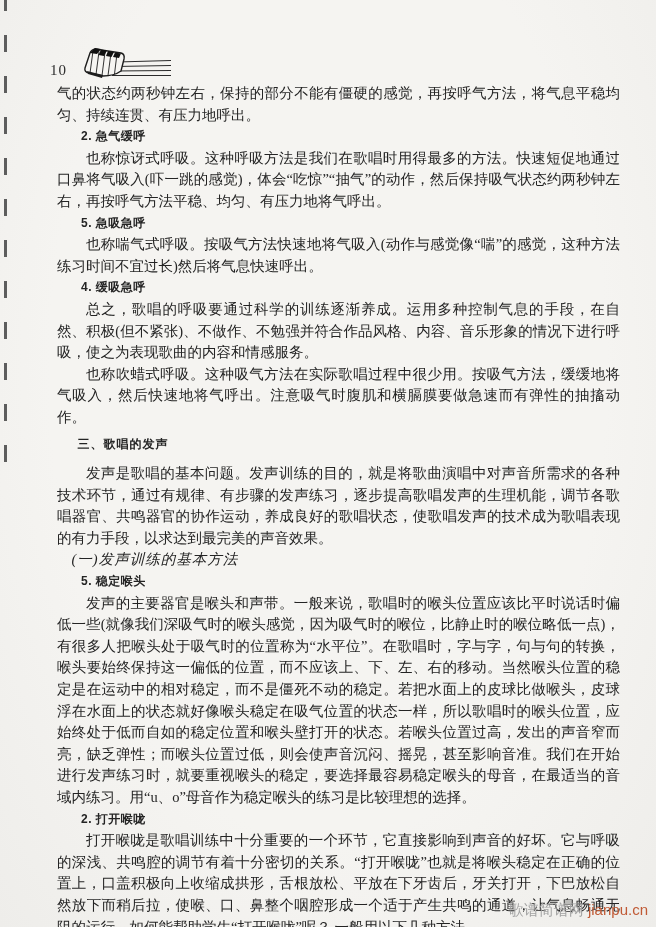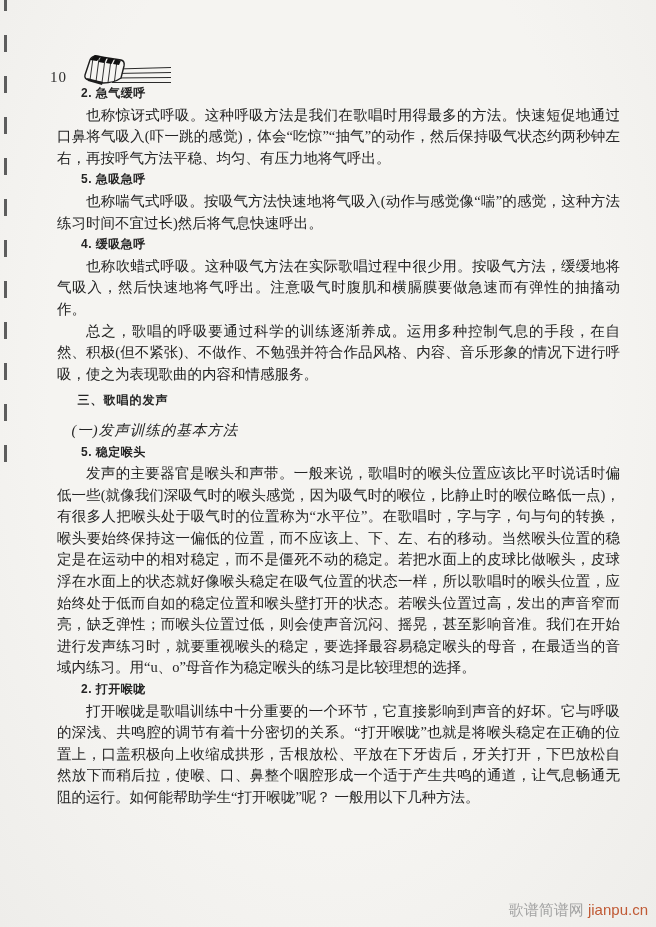--- a/index.html
+++ b/index.html
@@ -10,21 +10,21 @@
     background:#f3f2ef;
     background-image: radial-gradient(ellipse at 50% 40%, #f5f4f1 60%, #eeedea 100%);
     overflow:hidden;
     font-family:"Liberation Serif","DejaVu Serif",serif;
     color:#242424;
   }
   .binding-marks {
     position:absolute; left:4px; top:-6px; width:3px; height:470px;
     background:repeating-linear-gradient(to bottom,#5d5d5d 0 17px, rgba(0,0,0,0) 17px 41px);
   }
-  .page-header { position:absolute; top:49px; left:50px; height:42px; display:flex; align-items:center; }
+  .page-header { position:absolute; top:42px; left:50px; height:42px; display:flex; align-items:center; }
   .page-number { font-size:15px; color:#2e2e2e; letter-spacing:1px; margin-right:14px; margin-top:14px; }
   .keyboard-icon { display:block; margin-top:4px; }
   .content {
     position:absolute; left:57px; top:83px; width:563px;
     font-size:14.5px; line-height:21.6px;
     text-align:justify; text-justify:inter-character;
   }
   .content p { margin:0; }
   .para { text-indent:2em; }
   .para-cont { text-indent:0; }
@@ -74,28 +74,30 @@
         <path d="M20,7.5 L26,8.5 L23,14 L17.5,13 Z" fill="#111"></path>
         <path d="M27,9 L33,10 L30.5,15 L25,14 Z" fill="#111"></path>
         <path d="M34,10.5 L40,11.5 L38,16 L32,15 Z" fill="#111"></path>
 
         <path d="M6,29 L22,33 L21,36 L7,32 Z" fill="#1d1d1d"></path>
       </svg>
     </span>
   </div>
 
   <div class="content">
+    <p class="para-cont">气的状态约两秒钟左右，保持的部分不能有僵硬的感觉，再按呼气方法，将气息平稳均匀、持续连贯、有压力地呼出。</p>
     <p class="h-num">2. 急气缓呼</p>
     <p class="para">也称惊讶式呼吸。这种呼吸方法是我们在歌唱时用得最多的方法。快速短促地通过口鼻将气吸入(吓一跳的感觉)，体会“吃惊”“抽气”的动作，然后保持吸气状态约两秒钟左右，再按呼气方法平稳、均匀、有压力地将气呼出。</p>
     <p class="h-num">5. 急吸急呼</p>
     <p class="para">也称喘气式呼吸。按吸气方法快速地将气吸入(动作与感觉像“喘”的感觉，这种方法练习时间不宜过长)然后将气息快速呼出。</p>
     <p class="h-num">4. 缓吸急呼</p>
+    <p class="para">总之，歌唱的呼吸要通过科学的训练逐渐养成。运用多种控制气息的手段，在自然、积极(但不紧张)、不做作、不勉强并符合作品风格、内容、音乐形象的情况下进行呼吸，使之为表现歌曲的内容和情感服务。</p>
     <p class="para">也称吹蜡式呼吸。这种吸气方法在实际歌唱过程中很少用。按吸气方法，缓缓地将气吸入，然后快速地将气呼出。注意吸气时腹肌和横膈膜要做急速而有弹性的抽搐动作。</p>
-    <p class="para">总之，歌唱的呼吸要通过科学的训练逐渐养成。运用多种控制气息的手段，在自然、积极(但不紧张)、不做作、不勉强并符合作品风格、内容、音乐形象的情况下进行呼吸，使之为表现歌曲的内容和情感服务。</p>
     <p class="h-section">三、歌唱的发声</p>
+    <p class="para">发声是歌唱的基本问题。发声训练的目的，就是将歌曲演唱中对声音所需求的各种技术环节，通过有规律、有步骤的发声练习，逐步提高歌唱发声的生理机能，调节各歌唱器官、共鸣器官的协作运动，养成良好的歌唱状态，使歌唱发声的技术成为歌唱表现的有力手段，以求达到最完美的声音效果。</p>
     <p class="h-sub">(一)发声训练的基本方法</p>
     <p class="h-num">5. 稳定喉头</p>
     <p class="para">发声的主要器官是喉头和声带。一般来说，歌唱时的喉头位置应该比平时说话时偏低一些(就像我们深吸气时的喉头感觉，因为吸气时的喉位，比静止时的喉位略低一点)，有很多人把喉头处于吸气时的位置称为“水平位”。在歌唱时，字与字，句与句的转换，喉头要始终保持这一偏低的位置，而不应该上、下、左、右的移动。当然喉头位置的稳定是在运动中的相对稳定，而不是僵死不动的稳定。若把水面上的皮球比做喉头，皮球浮在水面上的状态就好像喉头稳定在吸气位置的状态一样，所以歌唱时的喉头位置，应始终处于低而自如的稳定位置和喉头壁打开的状态。若喉头位置过高，发出的声音窄而亮，缺乏弹性；而喉头位置过低，则会使声音沉闷、摇晃，甚至影响音准。我们在开始进行发声练习时，就要重视喉头的稳定，要选择最容易稳定喉头的母音，在最适当的音域内练习。用“u、o”母音作为稳定喉头的练习是比较理想的选择。</p>
     <p class="h-num">2. 打开喉咙</p>
     <p class="para">打开喉咙是歌唱训练中十分重要的一个环节，它直接影响到声音的好坏。它与呼吸的深浅、共鸣腔的调节有着十分密切的关系。“打开喉咙”也就是将喉头稳定在正确的位置上，口盖积极向上收缩成拱形，舌根放松、平放在下牙齿后，牙关打开，下巴放松自然放下而稍后拉，使喉、口、鼻整个咽腔形成一个适于产生共鸣的通道，让气息畅通无阻的运行。如何能帮助学生“打开喉咙”呢？ 一般用以下几种方法。</p>
 
   </div>
 
   <div class="watermark">
     <span style="color:#a3a3a3;">歌谱简谱网</span>

